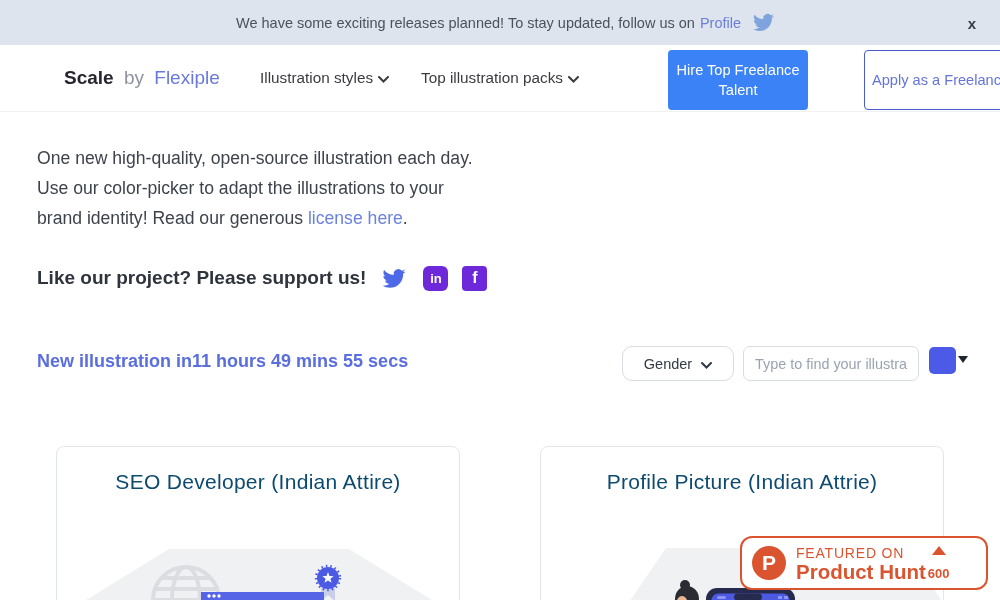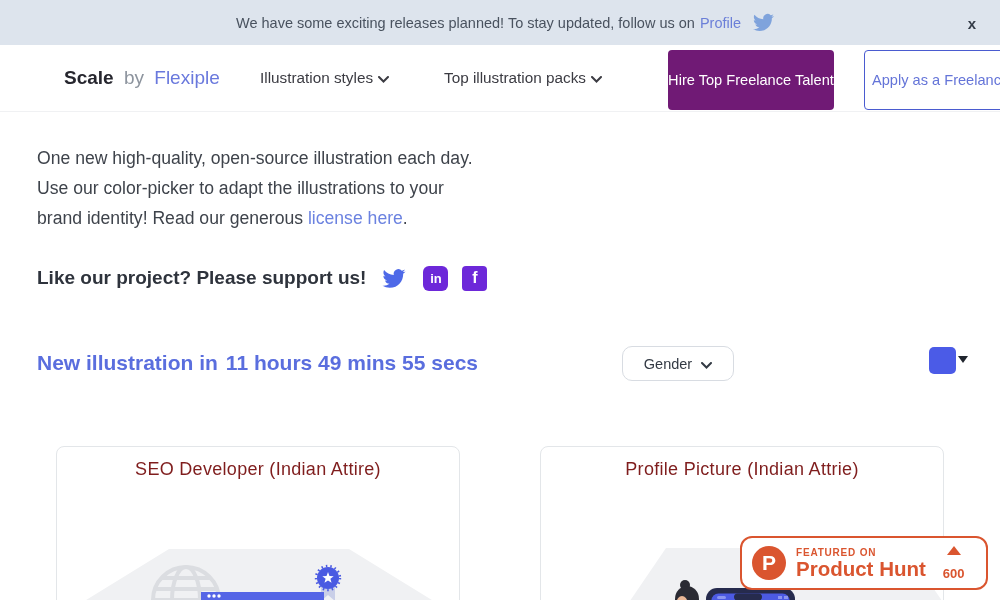--- a/index.html
+++ b/index.html
@@ -17,75 +17,75 @@
 
   
   .header { position:absolute; left:0; top:45px; width:1000px; height:67px; background:#fff;
             border-bottom:1px solid #f0f1f3; }
   .logo { position:absolute; left:52px; top:50%; transform:translateY(-50%); font-size:19px; white-space:nowrap;margin-left:12px; }
   .logo-name { font-weight:700; color:#26262e; }
   .logo-by { color:#8d949e; margin:0 5px; }
   .logo-brand { color:#6a79dd; }
   .nav-item { position:absolute; top:50%; transform:translateY(-50%); display:flex; align-items:center;
               gap:5px; font-size:15.3px; color:#3b3b42; cursor:pointer; white-space:nowrap; }
-  .nav-1 { left:260px; } .nav-2 { left:444px; }
-  .btn-hire { position:absolute; left:668px; top:5px; width:166px; height:60px; background:#701a75;
+  .nav-1 { left:260px; } .nav-2 { left:421px; }
+  .btn-hire { position:absolute; left:668px; top:5px; width:140px; height:60px; background:#3b82f6;
               border:none; border-radius:4px; color:#fff; font-size:14.6px; line-height:20px;
               font-family:inherit; cursor:pointer; }
   .btn-apply { position:absolute; left:864px; top:5px; width:158px; height:60px; background:#fff;
                border:1px solid #4a5bd0; border-radius:4px; color:#6474d8; font-size:14.6px;
                line-height:20px; font-family:inherit; cursor:pointer; }
 
   
   .intro { position:absolute; left:37px; top:143px; width:452px; font-size:17.6px; line-height:30px; color:#3e434b; }
   .intro a { color:#6b82e0; text-decoration:none; cursor:pointer; }
 
   
   .support { position:absolute; left:37px; top:263px; height:30px; display:flex; align-items:center; }
   .support-label { font-size:19px; font-weight:700; color:#2e333c; }
   .icon-badge { width:25px; height:25px; background:#6d28d9; color:#fff; display:flex; align-items:center;
                 justify-content:center; font-weight:700; cursor:pointer; }
   .icon-linkedin { border-radius:6px; margin-left:15px; font-size:13px; }
   .icon-facebook { border-radius:4px; margin-left:14px; font-size:16px; }
   .support-bird { margin-left:14px; display:flex; cursor:pointer; }
 
   
-  .countdown { position:absolute; left:37px; top:351px; display:flex; gap:8px; font-size:21px;
+  .countdown { position:absolute; left:37px; top:351px; display:flex; gap:0; font-size:18px;
                font-weight:700; color:#5a6ede; white-space:nowrap;justify-content:center; }
 
   
   .gender { position:absolute; left:622px; top:346px; width:112px; height:35px; border:1px solid #d8dce2;
             border-radius:10px; background:#fff; display:flex; align-items:center; justify-content:center;
             gap:9px; font-size:14.5px; color:#333a44; cursor:pointer; }
   .search { position:absolute; left:743px; top:346px; width:176px; height:35px; border:1px solid #d8dce2;
             border-radius:7px; padding:0 11px; font-size:14.4px; color:#333a44; font-family:inherit; outline:none; }
   .search::placeholder { color:#9aa3b0; }
   .swatch { position:absolute; left:929px; top:347px; width:27px; height:27px; background:#4b5be7;
             border-radius:5px; cursor:pointer; }
   .swatch-caret { position:absolute; left:958px; top:356px; width:0; height:0;
                   border-left:5px solid transparent; border-right:5px solid transparent;
                   border-top:7px solid #20252e; cursor:pointer; }
 
   
   .card { position:absolute; top:446px; width:404px; height:300px; background:#fff;
           border:1px solid #e3e6e9; border-radius:8px; }
   .card-1 { left:56px; } .card-2 { left:540px; }
-  .card-title { margin-top:12px; text-align:center; font-size:18px; letter-spacing:0.3px; color:#7f1d1d; }
+  .card-title { margin-top:23px; text-align:center; font-size:21px; letter-spacing:0.3px; color:#0c4a6e; }
   .card-art { position:absolute; left:0; top:100px; }
 
   
   .ph-badge { position:absolute; left:740px; top:536px; width:248px; height:54px; background:#fff;
               border:2px solid #da552f; border-radius:12px; display:flex; align-items:center;
               padding:0 10px; z-index:10; cursor:pointer; }
   .ph-logo { width:34px; height:34px; border-radius:50%; background:#da552f; color:#fff;
              display:flex; align-items:center; justify-content:center; font-size:21px; font-weight:800; flex:none; }
   .ph-text { margin-left:10px; display:flex; flex-direction:column; justify-content:center; }
-  .ph-featured { font-size:10px; font-weight:700; letter-spacing:0.8px; color:#da552f; }
+  .ph-featured { font-size:14px; font-weight:400; letter-spacing:0.8px; color:#da552f; }
   .ph-name { font-size:20.5px; font-weight:800; color:#da552f; line-height:21px; white-space:nowrap; }
-  .ph-vote { margin-left:17px; display:flex; flex-direction:column; align-items:center;gap:8px; }
+  .ph-vote { margin-left:2px; display:flex; flex-direction:column; align-items:center;gap:8px; }
   .ph-arrow { width:0; height:0; border-left:7px solid transparent; border-right:7px solid transparent;
               border-bottom:9px solid #da552f; }
   .ph-count { margin-top:3px; font-size:13px; font-weight:800; color:#da552f; }
 </style>
 </head>
 <body>
 
 <div class="stage">
 
   <div class="banner">
@@ -144,20 +144,21 @@
   </div>
 
   <div class="gender">
     <span>Gender</span>
     <span>
       <svg width="11" height="7" viewBox="0 0 11 7">
           <path d="M1 1l4.5 4.5L10 1" stroke="#333a44" stroke-width="2" fill="none" stroke-linecap="round"></path>
         </svg>
     </span>
   </div>
+  <input class="search" type="text" placeholder="Type to find your illustra" style="">
   <div class="swatch"></div>
   <div class="swatch-caret"></div>
 
   <div class="card card-1">
     <div class="card-title">SEO Developer (Indian Attire)</div>
     <svg class="card-art" width="402" height="200" viewBox="0 0 402 200">
       <polygon points="112,2 292,2 396,66 8,66" fill="#f0f1f3"></polygon>
       <g stroke="#dbdde1" stroke-width="4" fill="none">
         <circle cx="129" cy="53" r="33"></circle>
         <ellipse cx="129" cy="53" rx="14" ry="33"></ellipse>

